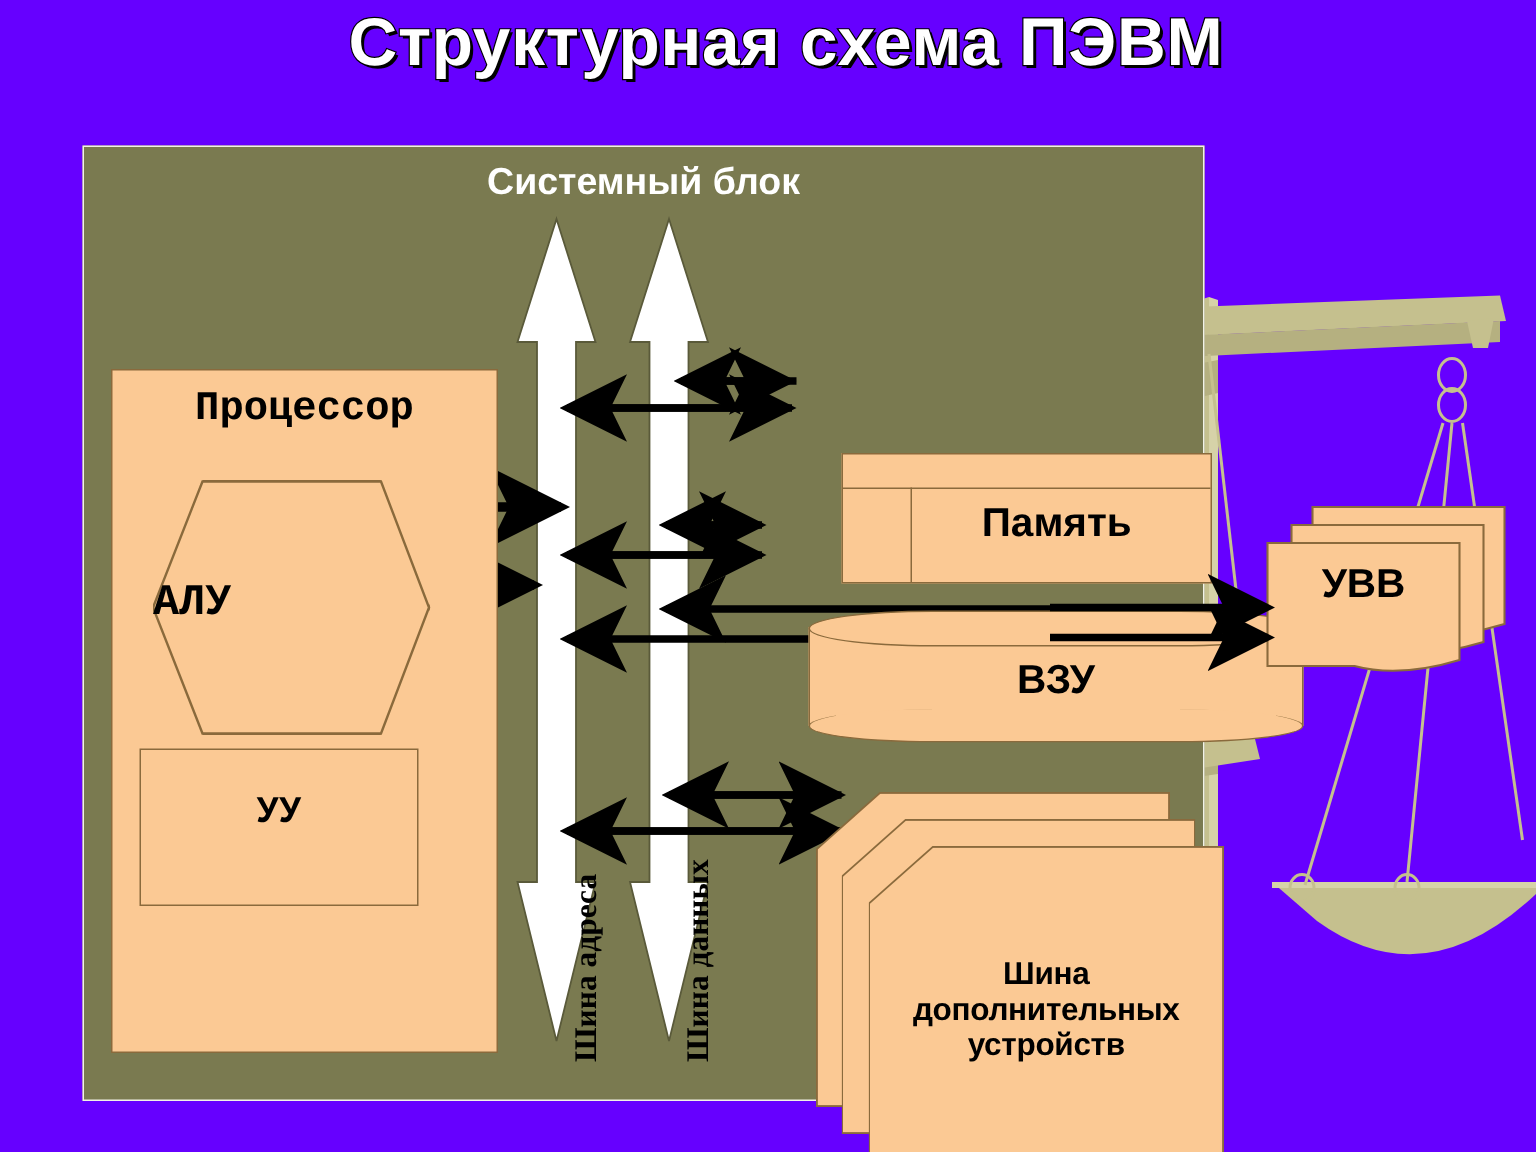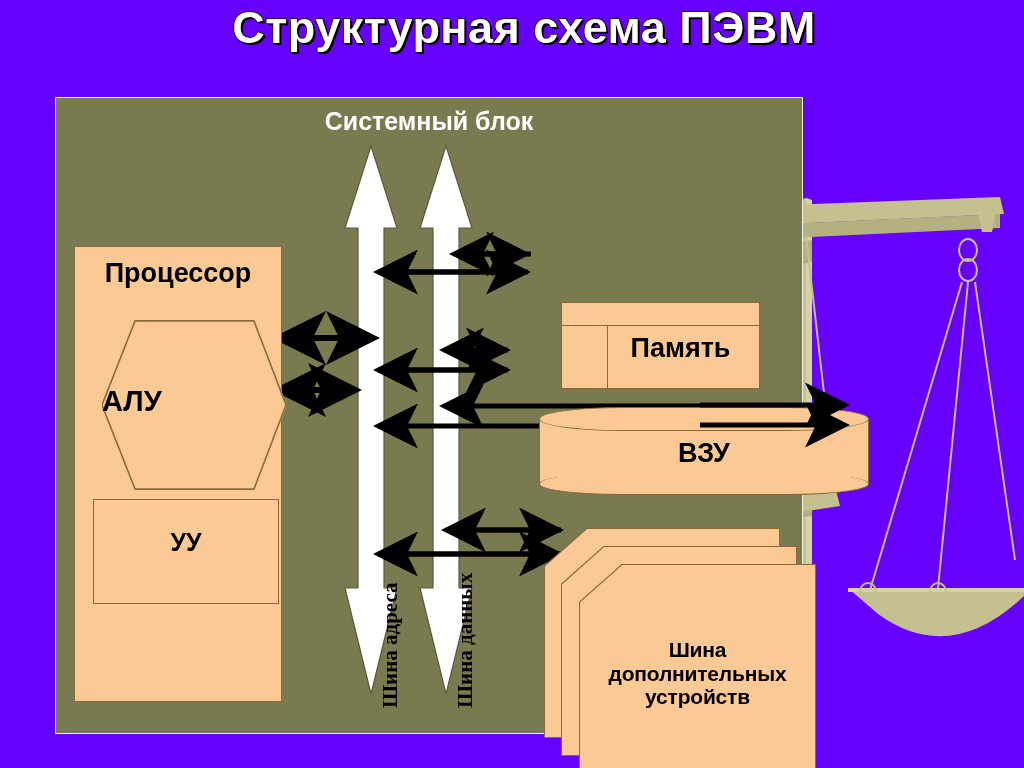--- a/index.html
+++ b/index.html
@@ -43,43 +43,44 @@
     white-space:nowrap;
   }
 
   
   .peach { background:#fbc994; border:1px solid #8a6a3c; }
   .lbl { position:absolute; width:100%; text-align:center; color:#000;
          font-weight:bold; line-height:1.12; }
 
   
   #processor {
-    position:absolute; left:18px; top:148px; width:208px; height:456px;
+    position:absolute; left:18px; top:148px; width:258px; height:456px;
     z-index:30;
+    font-family:Liberation Mono, monospace;
   }
   #processor-label { top:11px; font-size:27px; }
   #alu {
     position:absolute; left:27px; top:73px; width:185px; height:170px;
     background:#fbc994; border:1px solid #8a6a3c;
     clip-path: polygon(0% 50%, 18% 0%, 82% 0%, 100% 50%, 82% 100%, 18% 100%);
   }
   #alu-outline {
     position:absolute; left:27px; top:73px; width:185px; height:170px;
     pointer-events:none;
   }
   #alu-label { position:absolute; left:27px; top:138px; width:185px;
                text-align:left; font-size:29px; font-weight:bold; color:#000; }
   #uu {
     position:absolute; left:18px; top:252px; width:186px; height:105px;
   }
   #uu-label { top:28px; font-size:25px; }
 
   
   #memory {
-    position:absolute; left:505px; top:204px; width:199px; height:87px;
+    position:absolute; left:505px; top:204px; width:247px; height:87px;
     z-index:30;
   }
   #memory .row-div { position:absolute; left:0; top:22px; width:100%; height:1px; background:#8a6a3c; }
   #memory .col-div { position:absolute; left:45px; top:22px; width:1px; bottom:0; background:#8a6a3c; }
   #memory-label { top:30px; padding-left:40px; font-size:27px; }
 
   
   #vzu { position:absolute; left:483px; top:309px; width:330px; height:88px; z-index:30; }
   #vzu-body {
     position:absolute; left:0; top:11px; width:100%; height:66px;
@@ -254,20 +255,30 @@
       <div class="card" style="left:1px;top:1px;width:234px;height:208px;"></div>
       <div class="card-b" style="left:17px;top:18px;width:236px;height:210px;"></div>
       <div class="card" style="left:18px;top:19px;width:234px;height:208px;"></div>
       <div class="card-b" style="left:35px;top:36px;width:237px;height:210px;"></div>
       <div class="card" style="left:36px;top:37px;width:235px;height:208px;"></div>
       <div class="lbl" id="boards-label" style="left:36px;width:235px;z-index:5;padding:0 8px;">Шина дополнительных устройств</div>
     </div>
 
   </div>
 
+  <div id="uvv">
+    <svg viewBox="0 0 162 122" style="position:absolute;left:0;top:0;width:162px;height:122px;">
+      <g fill="#fbc994" stroke="#8a6a3c" stroke-width="1.4">
+        <path d="M32,2 L160,2 L160,80 Q120,92 90,84 L32,84 Z"></path>
+        <path d="M18,14 L146,14 L146,92 Q106,104 76,96 L18,96 Z"></path>
+        <path d="M2,26 L130,26 L130,104 Q90,116 60,108 L2,108 Z"></path>
+      </g>
+    </svg>
+    <div class="lbl" id="uvv-label" style="left:2px;width:128px;">УВВ</div>
+  </div>
 
   <svg class="layer" style="z-index:35;" viewBox="0 0 1024 768">
     <defs>
       <marker id="ahR2" markerWidth="9" markerHeight="9" refX="8" refY="4.5" orient="auto">
         <path d="M0,0 L9,4.5 L0,9 L2.2,4.5 Z" fill="#000"></path>
       </marker>
     </defs>
     <g stroke="#000" fill="none" stroke-width="5">
       <line x1="700" y1="405" x2="845" y2="405" marker-end="url(#ahR2)"></line>
       <line x1="700" y1="425" x2="845" y2="425" marker-end="url(#ahR2)"></line>

